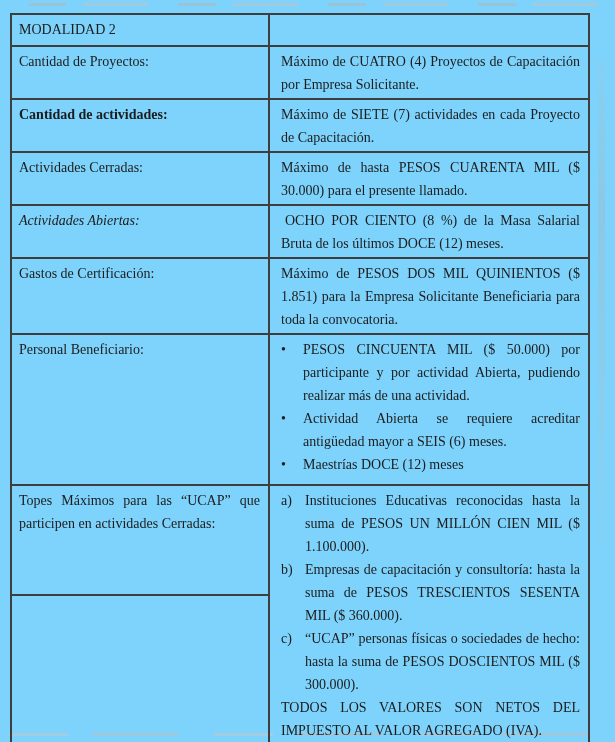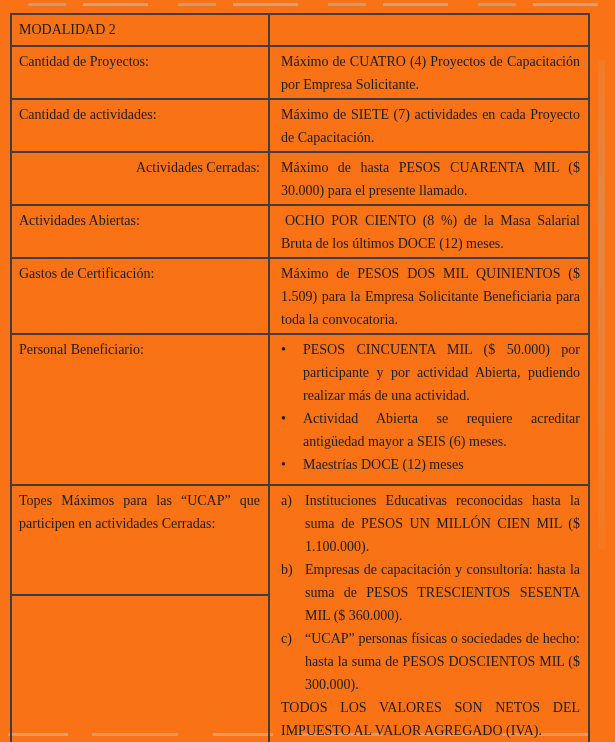--- a/index.html
+++ b/index.html
@@ -9,21 +9,21 @@
     height: 742px;
     background: #ffffff;
     overflow: hidden;
   }
   * { box-sizing: border-box; }
 
   .page {
     position: relative;
     width: 615px;
     height: 742px;
-    background: #f97316;
+    background: #7dd3fc;
     font-family: "Liberation Serif", "DejaVu Serif", serif;
     color: #1c1c1c;
   }
 
   
   .smudge-top {
     position: absolute;
     left: 28px; top: 3px;
     width: 575px; height: 3px;
     background: repeating-linear-gradient(90deg,
@@ -111,52 +111,52 @@
     <tr>
       <td style="height:48px;">
         <div>Cantidad de Proyectos:</div>
       </td>
       <td class="cell-right">
         <div class="just">Máximo de CUATRO (4) Proyectos de Capacitación por Empresa Solicitante.</div>
       </td>
     </tr>
 
     <tr>
-      <td style="height:47px;">
+      <td style="height:47px;font-weight:bold;">
         <div>Cantidad de actividades:</div>
       </td>
       <td class="cell-right">
         <div class="just">Máximo de SIETE (7) actividades en cada Proyecto de Capacitación.</div>
       </td>
     </tr>
 
     <tr>
-      <td style="height:50px;text-align:right;">
+      <td style="height:50px;">
         <div>Actividades Cerradas:</div>
       </td>
       <td class="cell-right">
         <div class="just">Máximo de hasta PESOS CUARENTA MIL ($ 30.000) para el presente llamado.</div>
       </td>
     </tr>
 
     <tr>
-      <td style="height:49px;">
+      <td style="height:49px;font-style:italic;">
         <div>Actividades Abiertas:</div>
       </td>
       <td class="cell-right">
         <div class="just indent-sp">OCHO POR CIENTO (8 %) de la Masa Salarial Bruta de los últimos DOCE (12) meses.</div>
       </td>
     </tr>
 
     <tr>
       <td style="height:73px;">
         <div>Gastos de Certificación:</div>
       </td>
       <td class="cell-right">
-        <div class="just">Máximo de PESOS DOS MIL QUINIENTOS ($ 1.509) para la Empresa Solicitante Beneficiaria para toda la convocatoria.</div>
+        <div class="just">Máximo de PESOS DOS MIL QUINIENTOS ($ 1.851) para la Empresa Solicitante Beneficiaria para toda la convocatoria.</div>
       </td>
     </tr>
 
     <tr>
       <td style="height:151px;">
         <div>Personal Beneficiario:</div>
       </td>
       <td class="cell-right">
         <div class="li-row">
           <div class="li-marker">•</div>

